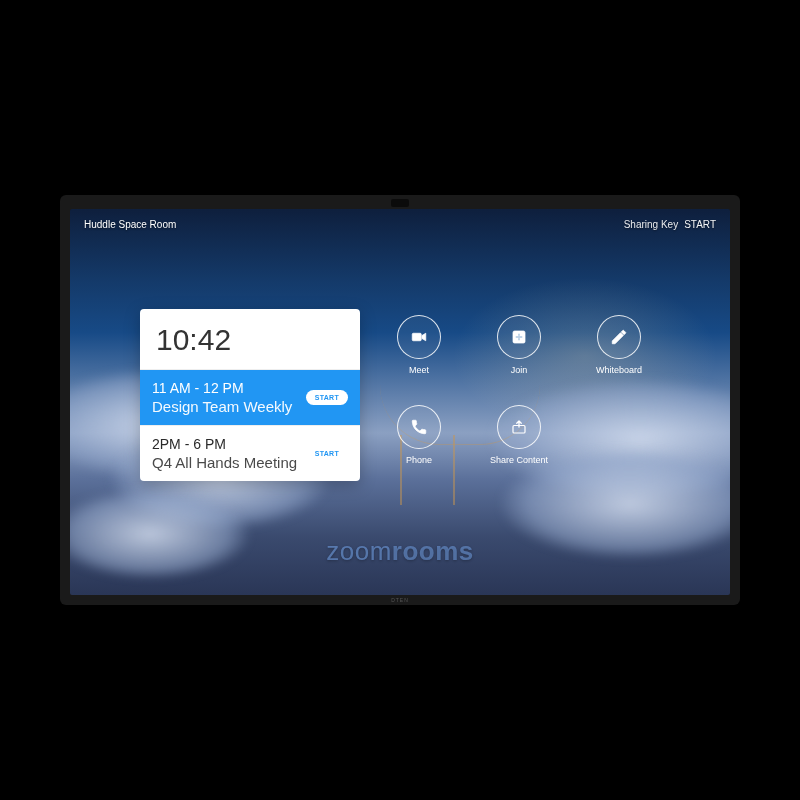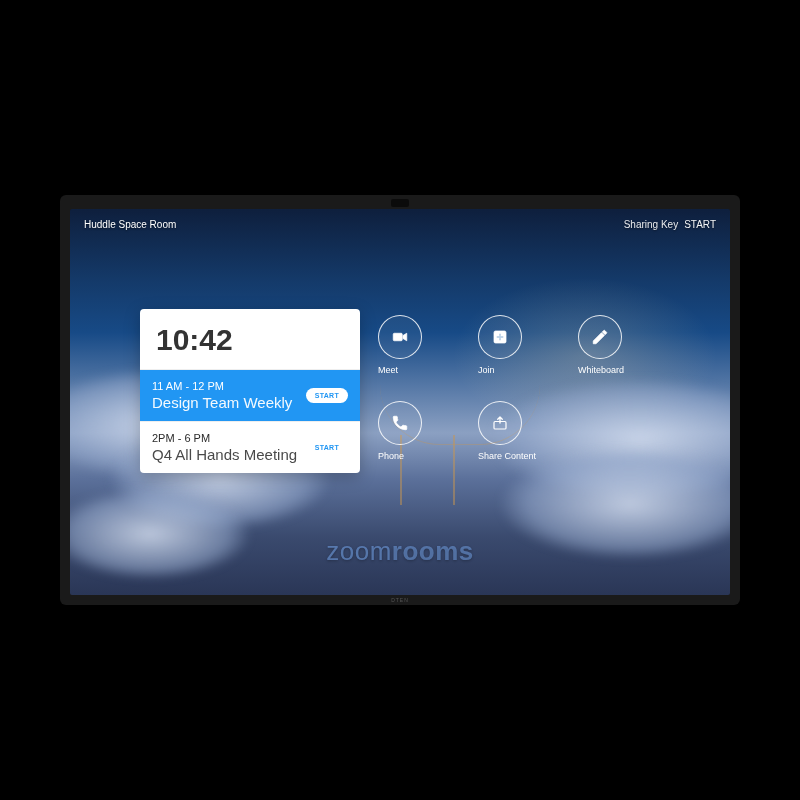--- a/index.html
+++ b/index.html
@@ -80,35 +80,35 @@
     width: 220px;
     background: #fff;
     border-radius: 4px;
     overflow: hidden;
     color: #2a2a2a;
     box-shadow: 0 4px 16px rgba(0,0,0,.25);
   }
   .clock {
     padding: 14px 16px 12px;
     font-size: 30px;
-    font-weight: 700;
+    font-weight: 400;
     color: #333;
     border-bottom: 1px solid #eee;
   }
   .meeting {
     padding: 10px 12px;
     border-bottom: 1px solid #eee;
     display: flex;
     justify-content: space-between;
     align-items: center;
     gap: 6px;
   }
   .meeting:last-child { border-bottom: none; }
   .meeting.active { background: #2196f3; color: #fff; }
-  .meeting .info .time { font-size: 11px; font-weight: 500; }
+  .meeting .info .time { font-size: 14px; font-weight: 500; }
   .meeting .info .title { font-size: 15px; opacity: .85; margin-top: 2px; }
   .meeting.active .info .title { opacity: .95; }
   .start-btn {
     font-size: 7px;
     font-weight: 700;
     letter-spacing: .3px;
     padding: 4px 9px;
     border-radius: 10px;
     cursor: pointer;
     user-select: none;
@@ -119,21 +119,21 @@
   .actions {
     flex: 1;
     display: grid;
     grid-template-columns: repeat(3, 1fr);
     grid-template-rows: repeat(2, 1fr);
     gap: 20px 18px;
     align-content: center;
     padding: 6px 0;
   }
   .action {
-    display: flex; flex-direction: column; align-items: flex-start; gap: 6px;
+    display: flex; flex-direction: column; align-items: center; gap: 6px;
     cursor: pointer;
   }
   .circle {
     width: 44px; height: 44px;
     border: 1.5px solid rgba(255,255,255,.85);
     border-radius: 50%;
     display: flex; align-items: center; justify-content: center;
     background: rgba(255,255,255,.05);
   }
   .circle svg { width: 18px; height: 18px; fill: #fff; stroke: #fff; }

